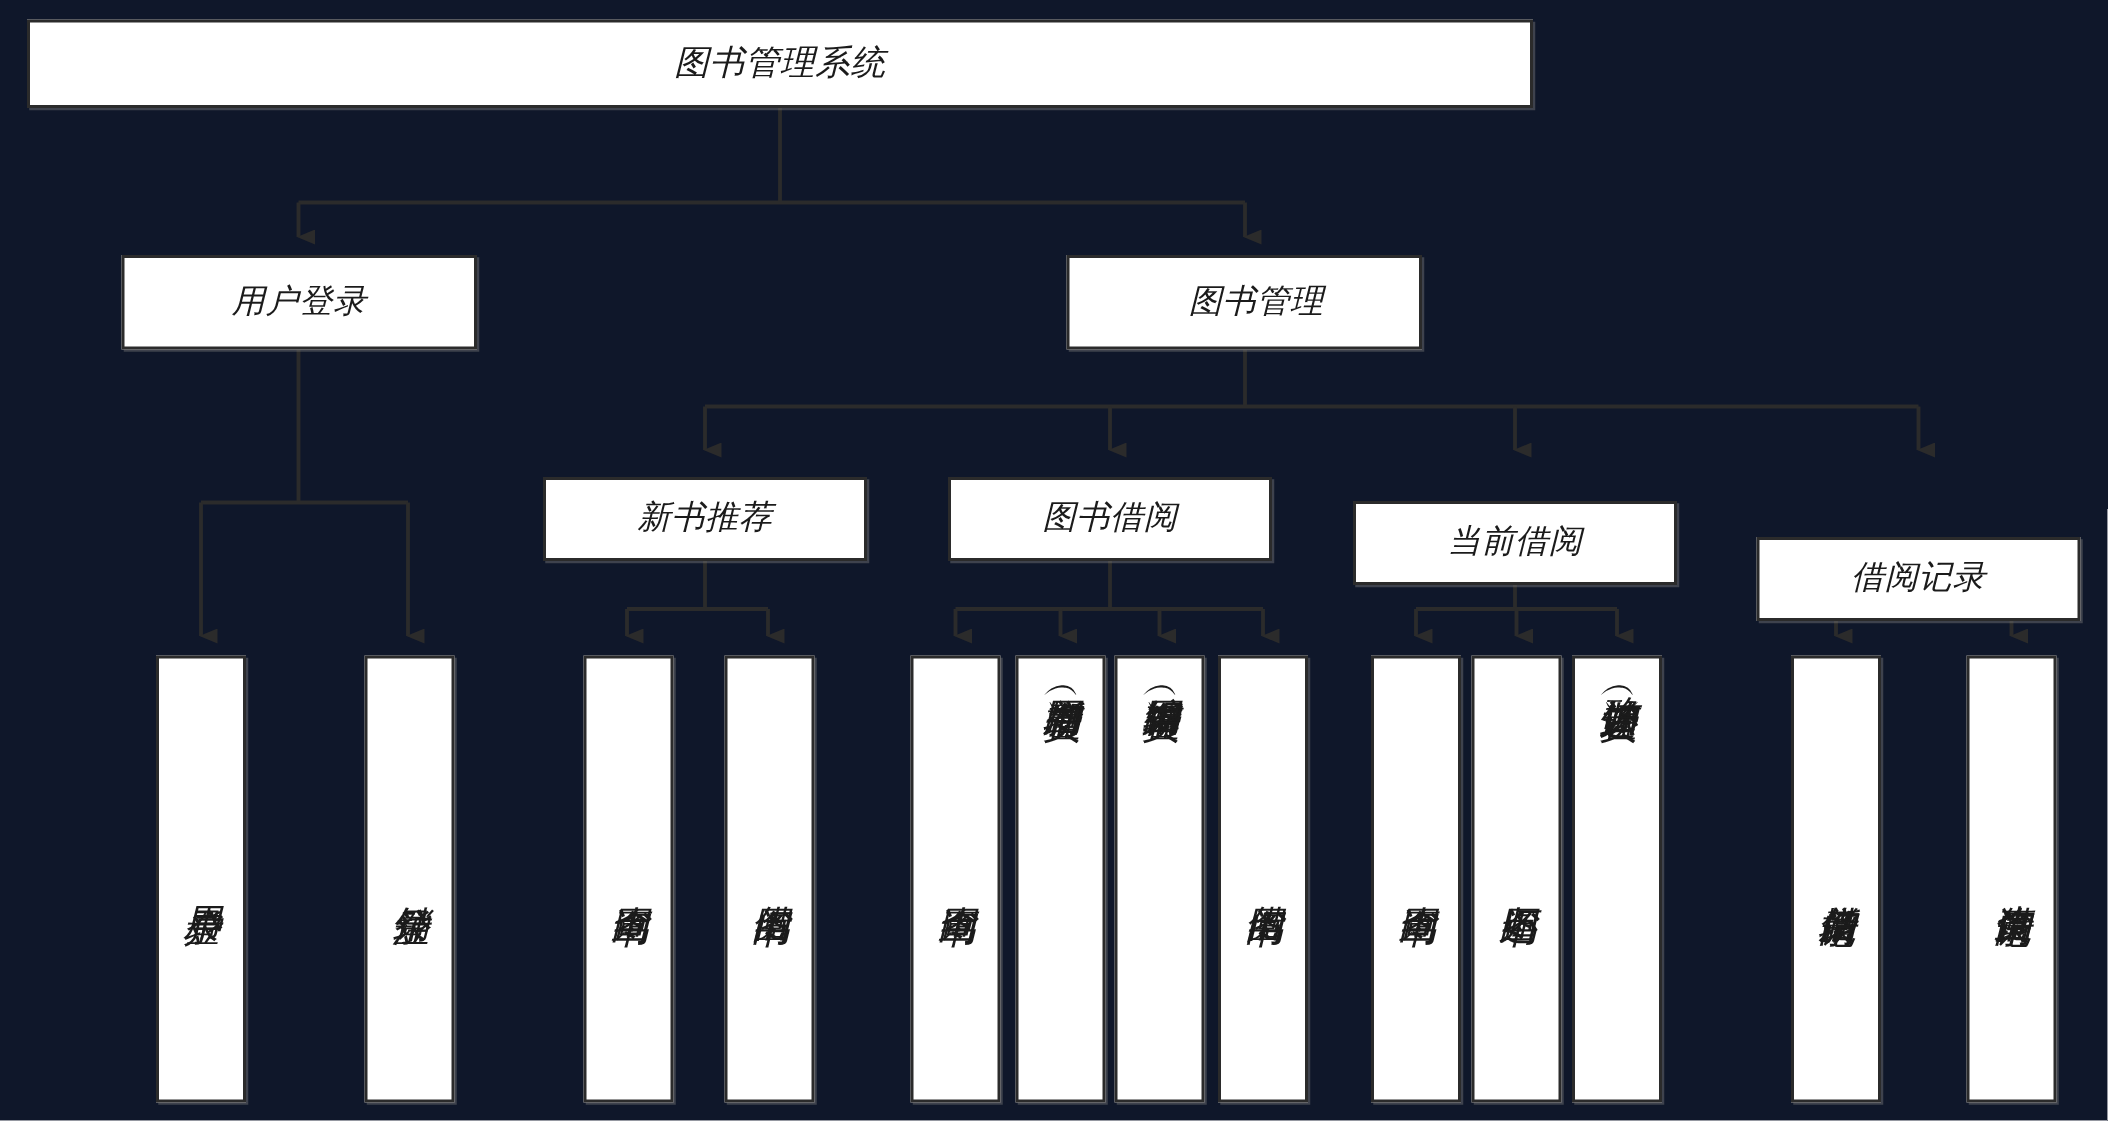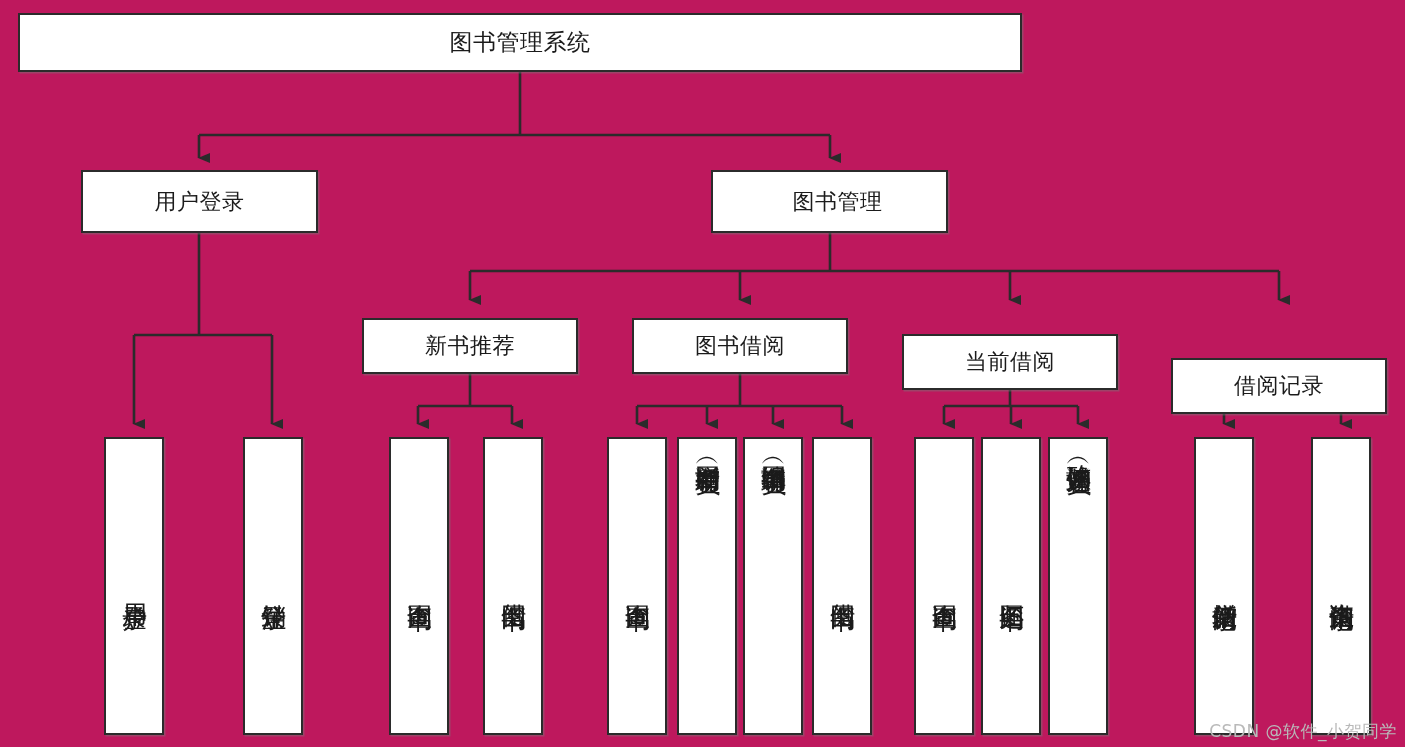--- a/index.html
+++ b/index.html
@@ -8,22 +8,23 @@
     padding: 0;
     background: #ffffff;
   }
   body {
     font-family: "DejaVu Sans", "Liberation Sans", sans-serif;
   }
   #canvas {
     position: relative;
     width: 1405px;
     height: 747px;
-    background: #be185d;
+    background: #0f172a;
     overflow: hidden;
+    font-style: italic;
   }
   svg.wires {
     position: absolute;
     left: 0;
     top: 0;
     width: 1405px;
     height: 747px;
     pointer-events: none;
   }
   .node {
@@ -194,15 +195,14 @@
     <span class="lbl">确认归还（管理员）</span>
   </div>
 
   <div class="node v mid" style="left:1194px; top:437px; width:60px; height:298px;">
     <span class="lbl">新增借阅记录</span>
   </div>
   <div class="node v mid" style="left:1311px; top:437px; width:60px; height:298px;">
     <span class="lbl">查询借阅记录</span>
   </div>
 
-  <div class="watermark">CSDN @软件_小贺同学</div>
 
 </div>
 
 </body></html>

